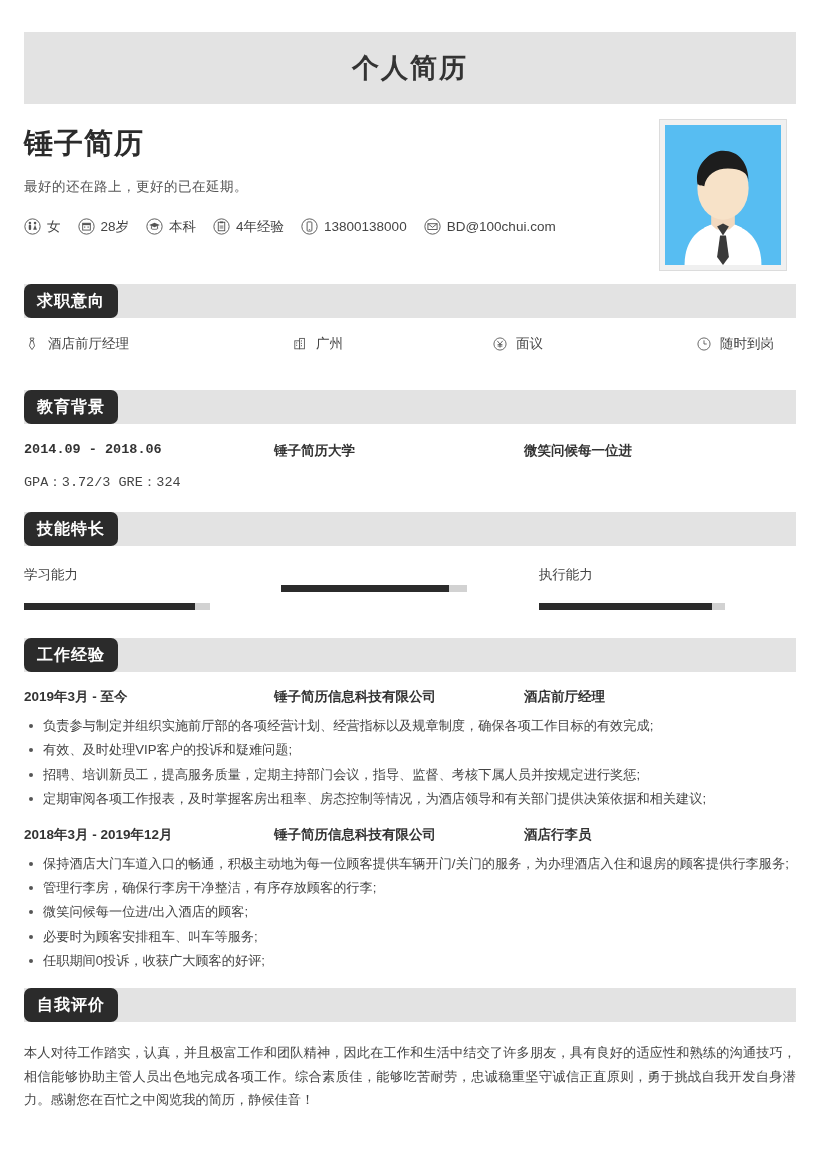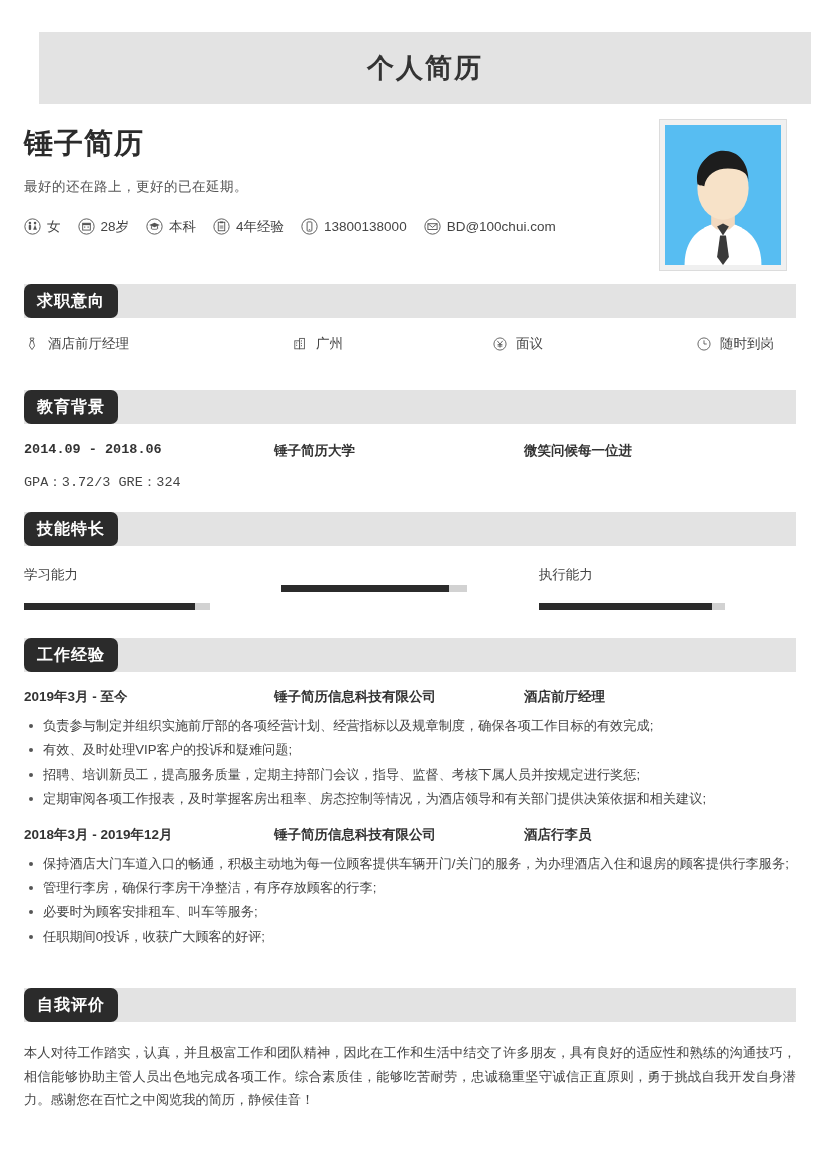--- a/index.html
+++ b/index.html
@@ -7,21 +7,21 @@
     width:820px; height:1160px;
     background:#ffffff;
     font-family:"Liberation Sans","DejaVu Sans",sans-serif;
     color:#333;
     -webkit-font-smoothing:antialiased;
   }
   .page { position:relative; width:820px; height:1160px; box-sizing:border-box; }
 
   
   .title-bar{
-    position:absolute; left:39px; top:32px; width:772px; height:72px;
+    position:absolute; left:24px; top:32px; width:772px; height:72px;
     background:#e3e3e3; display:flex; align-items:center; justify-content:center;text-align:center;
   }
   .title-bar .t{ font-size:27px; font-weight:bold; color:#333; letter-spacing:2px; }
 
   
   .identity{ position:absolute; left:24px; top:128px; width:620px; }
   .name{ font-size:29px; font-weight:bold; color:#2b2b2b; letter-spacing:1px; margin:0; line-height:1.1;}
   .motto{ font-size:13.5px; color:#555; margin-top:18px; letter-spacing:.5px;}
   .facts{ display:flex; align-items:center; margin-top:22px; flex-wrap:nowrap; }
   .fact{ display:flex; align-items:center; margin-right:17px; white-space:nowrap; }
@@ -295,20 +295,21 @@
 
     <div class="job">
       <div class="job-head">
         <div class="d">2018年3月 - 2019年12月</div>
         <div class="c">锤子简历信息科技有限公司</div>
         <div class="r">酒店行李员</div>
       </div>
       <ul class="bullets">
         <li>保持酒店大门车道入口的畅通，积极主动地为每一位顾客提供车辆开门/关门的服务，为办理酒店入住和退房的顾客提供行李服务;</li>
         <li>管理行李房，确保行李房干净整洁，有序存放顾客的行李;</li>
+        <li>微笑问候每一位进/出入酒店的顾客;</li>
         <li>必要时为顾客安排租车、叫车等服务;</li>
         <li>任职期间0投诉，收获广大顾客的好评;</li>
       </ul>
     </div>
   </div>
 
   <div class="sec" style="top:988px;">
     <div class="sec-head">
       <div class="tag">自我评价</div>
     </div>

